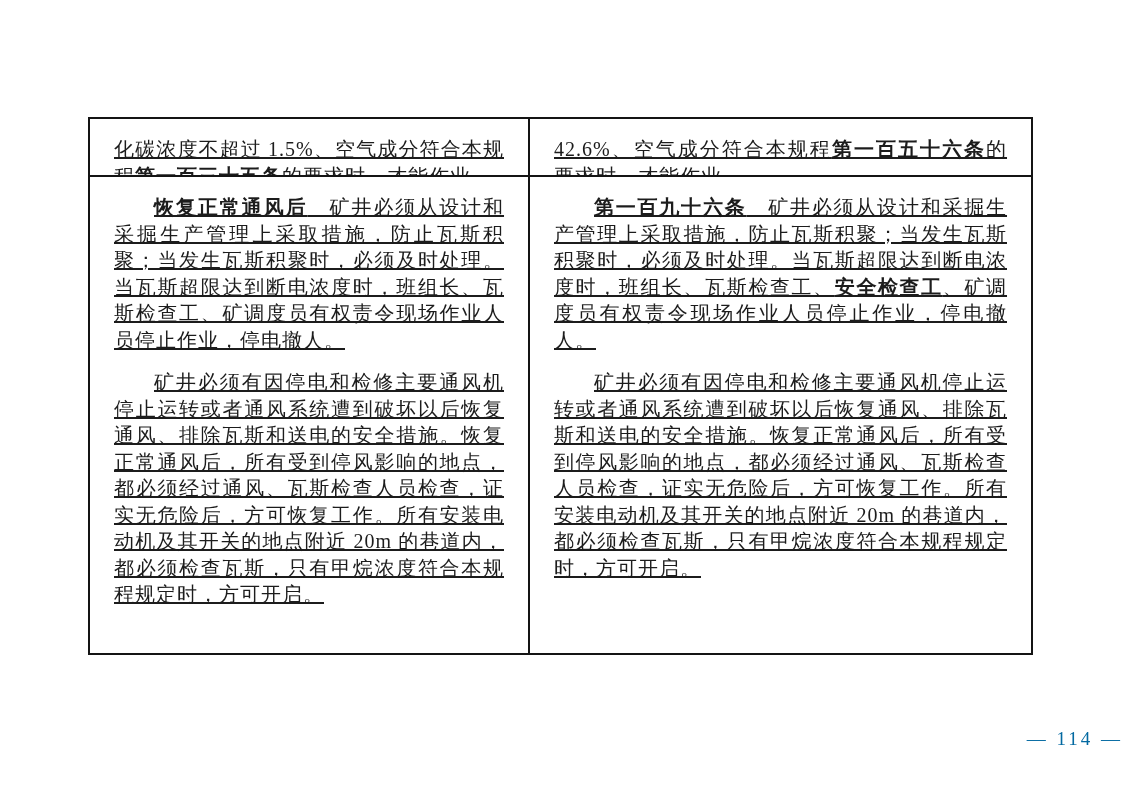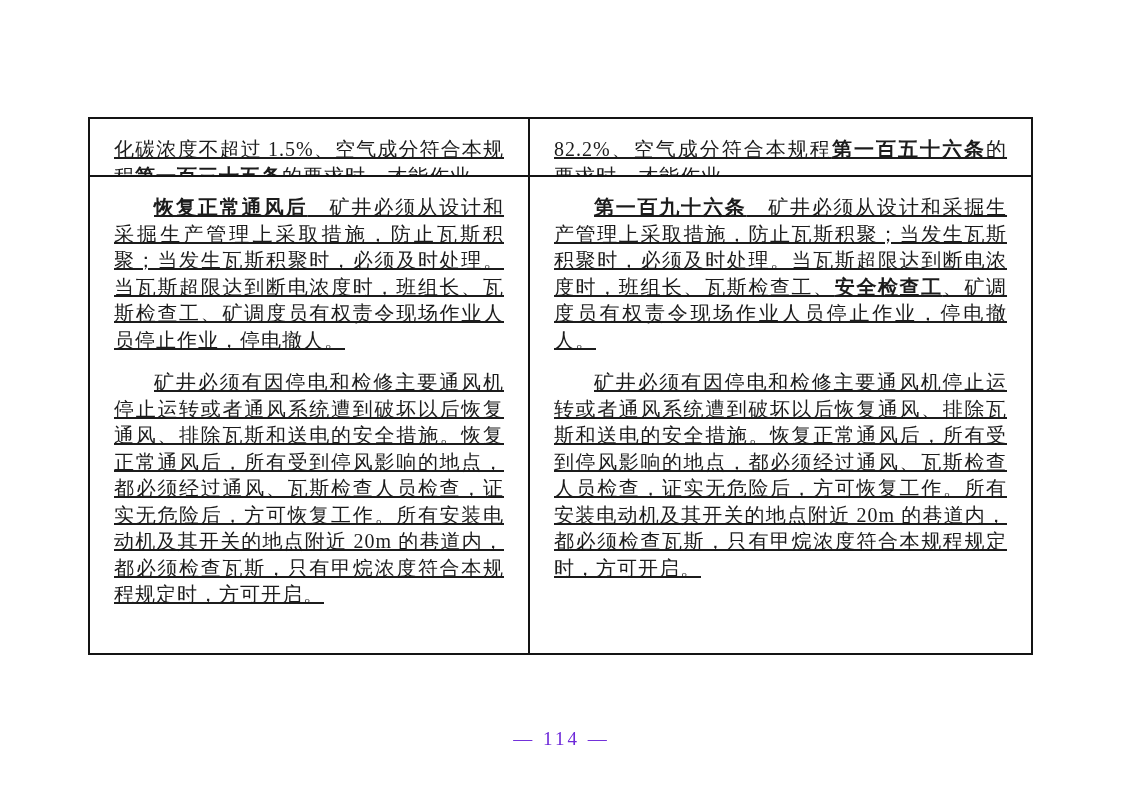--- a/index.html
+++ b/index.html
@@ -42,36 +42,36 @@
   .row1      { border-bottom: 2px solid #141414; }
   .row2      { min-height: 476px; }
   .para      { margin: 16px; text-decoration: underline; }
   .para.indent { text-indent: 2em; }
   .seg-bold  { font-weight: bold; }
   .footer {
     position: absolute;
     left: 0;
     width: 1123px;
     top: 728px;
-    text-align: center;
+    text-align: right;
     font-size: 19px;
     letter-spacing: 3px;
-    color: #6d28d9;
+    color: #0369a1;
   }
 </style>
 </head>
 <body>
 
 <div class="page">
   <div class="doc-table">
     <div class="cell row1 col-left">
         <p class="para"><span class="seg-plain">化碳浓度不超过 1.5%、空气成分符合本规程</span><span class="seg-bold">第一百三十五条</span><span class="seg-plain">的要求时，才能作业。</span></p>
       </div>
     <div class="cell row1 col-right">
-        <p class="para"><span class="seg-plain">82.2%、空气成分符合本规程</span><span class="seg-bold">第一百五十六条</span><span class="seg-plain">的要求时，才能作业。</span></p>
+        <p class="para"><span class="seg-plain">42.6%、空气成分符合本规程</span><span class="seg-bold">第一百五十六条</span><span class="seg-plain">的要求时，才能作业。</span></p>
       </div>
     <div class="cell row2 col-left">
         <p class="para indent"><span class="seg-bold">恢复正常通风后</span><span class="seg-plain">　矿井必须从设计和采掘生产管理上采取措施，防止瓦斯积聚；当发生瓦斯积聚时，必须及时处理。当瓦斯超限达到断电浓度时，班组长、瓦斯检查工、矿调度员有权责令现场作业人员停止作业，停电撤人。</span></p>
         <p class="para indent"><span class="seg-plain">矿井必须有因停电和检修主要通风机停止运转或者通风系统遭到破坏以后恢复通风、排除瓦斯和送电的安全措施。恢复正常通风后，所有受到停风影响的地点，都必须经过通风、瓦斯检查人员检查，证实无危险后，方可恢复工作。所有安装电动机及其开关的地点附近 20m 的巷道内，都必须检查瓦斯，只有甲烷浓度符合本规程规定时，方可开启。</span></p>
       </div>
     <div class="cell row2 col-right">
         <p class="para indent"><span class="seg-bold">第一百九十六条</span><span class="seg-plain">　矿井必须从设计和采掘生产管理上采取措施，防止瓦斯积聚；当发生瓦斯积聚时，必须及时处理。当瓦斯超限达到断电浓度时，班组长、瓦斯检查工、</span><span class="seg-bold">安全检查工</span><span class="seg-plain">、矿调度员有权责令现场作业人员停止作业，停电撤人。</span></p>
         <p class="para indent"><span class="seg-plain">矿井必须有因停电和检修主要通风机停止运转或者通风系统遭到破坏以后恢复通风、排除瓦斯和送电的安全措施。恢复正常通风后，所有受到停风影响的地点，都必须经过通风、瓦斯检查人员检查，证实无危险后，方可恢复工作。所有安装电动机及其开关的地点附近 20m 的巷道内，都必须检查瓦斯，只有甲烷浓度符合本规程规定时，方可开启。</span></p>
       </div>
   </div>

